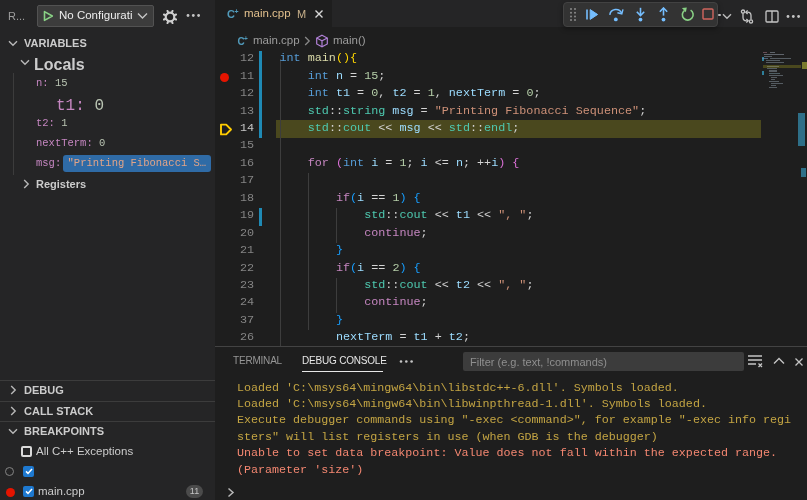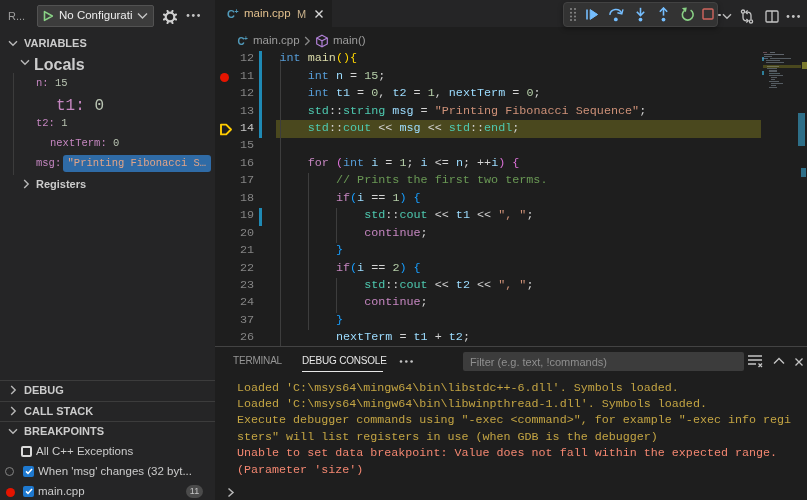--- a/index.html
+++ b/index.html
@@ -52,21 +52,21 @@
     <div class="abs hdr" style="left:24px;top:37px;">VARIABLES</div>
     <svg class="abs" style="left:20px;top:59px;" width="10" height="7" viewBox="0 0 10 7">
         <path d="M1 1.2 L5 5.2 L9 1.2" fill="none" stroke="#b8b8b8" stroke-width="1.4"></path>
       </svg>
     <div class="abs" style="left:34px;top:56px;font-size:16px;font-weight:600;color:#cccccc;">Locals</div>
     <div class="abs" style="left:13px;top:73px;width:1px;height:102px;background:#3c3c3c;"></div>
 
     <div class="abs mono" style="left:36px;top:77px;font-size:10.5px;"><span style="color:#c586c0;">n:</span> <span style="color:#b9c4b2;">15</span></div>
     <div class="abs mono" style="left:36px;top:97px;font-size:16px;margin-left:20px;"><span style="color:#c586c0;">t1:</span> <span style="color:#b9c4b2;">0</span></div>
     <div class="abs mono" style="left:36px;top:117px;font-size:10.5px;"><span style="color:#c586c0;">t2:</span> <span style="color:#b9c4b2;">1</span></div>
-    <div class="abs mono" style="left:36px;top:137px;font-size:10.5px;"><span style="color:#c586c0;margin-left:14px;">nextTerm:</span> <span style="color:#b9c4b2;">0</span></div>
+    <div class="abs mono" style="left:36px;top:137px;font-size:10.5px;"><span style="color:#c586c0;">nextTerm:</span> <span style="color:#b9c4b2;">0</span></div>
     <div class="abs" style="left:63px;top:154.5px;width:148px;height:17.5px;background:#2f6ba6;border-radius:3px;"></div>
     <div class="abs mono" style="left:36px;top:157px;font-size:10.5px;"><span style="color:#c586c0;">msg:</span> <span style="color:#e2a488;">"Printing Fibonacci S…</span></div>
 
     <svg class="abs" style="left:23px;top:179px;" width="7" height="10" viewBox="0 0 7 10">
         <path d="M1.2 1 L5.2 5 L1.2 9" fill="none" stroke="#b8b8b8" stroke-width="1.4"></path>
       </svg>
     <div class="abs" style="left:36px;top:177.5px;font-size:11px;font-weight:600;color:#cccccc;">Registers</div>
 
     <div class="abs" style="left:0;top:380px;width:215px;height:1px;background:#3c3c3c;"></div>
     <svg class="abs" style="left:10px;top:385px;" width="7" height="10" viewBox="0 0 7 10">
@@ -85,21 +85,20 @@
     <div class="abs hdr" style="left:24px;top:425px;">BREAKPOINTS</div>
 
     <div class="abs" style="left:21px;top:445.5px;width:11px;height:11px;border:2.6px solid #dadada;border-radius:2px;background:#252526;"></div>
     <div class="abs" style="left:36px;top:445px;font-size:11.5px;color:#cccccc;">All C++ Exceptions</div>
 
     <div class="abs" style="left:5px;top:467px;width:9px;height:9px;border:1.4px solid #848484;border-radius:50%;"></div>
     <div class="abs" style="left:23px;top:466px;width:11px;height:11px;background:#1e79d0;border-radius:2px;"></div>
     <svg class="abs" style="left:24.5px;top:468px;" width="8" height="7" viewBox="0 0 8 7">
         <path d="M1 3.4 L3 5.4 L7 1" fill="none" stroke="#ffffff" stroke-width="1.5"></path>
       </svg>
-    <div class="abs" style="left:38px;top:465px;font-size:11.5px;color:#cccccc;">When 'msg' changes (32 byt...</div>
 
     <div class="abs" style="left:5.5px;top:487.5px;width:9px;height:9px;background:#e51400;border-radius:50%;"></div>
     <div class="abs" style="left:23px;top:486px;width:11px;height:11px;background:#1e79d0;border-radius:2px;"></div>
     <svg class="abs" style="left:24.5px;top:488px;" width="8" height="7" viewBox="0 0 8 7">
         <path d="M1 3.4 L3 5.4 L7 1" fill="none" stroke="#ffffff" stroke-width="1.5"></path>
       </svg>
     <div class="abs" style="left:38px;top:485px;font-size:11.5px;color:#cccccc;">main.cpp</div>
     <div class="abs" style="left:186px;top:485px;width:17px;height:13px;background:#4b4b4b;border-radius:7px;font-size:9px;color:#c4c4c4;text-align:center;line-height:13px;">11</div>
   </div>
 
@@ -223,21 +222,21 @@
   </svg>
 
   <div id="code" class="abs mono" style="left:215px;top:50.3px;width:546px;font-size:11.76px;line-height:17.45px;color:#d4d4d4;">
       <div style="height:17.45px;position:relative;white-space:pre;"><span style="position:absolute;left:0;width:39px;text-align:right;color:#858585;">12</span><span style="position:absolute;left:64.5px;"><span style="color:#569cd6">int</span><span style="color:#d4d4d4"> </span><span style="color:#dcdcaa">main</span><span style="color:#ffd700">(){</span></span></div>
       <div style="height:17.45px;position:relative;white-space:pre;"><span style="position:absolute;left:0;width:39px;text-align:right;color:#858585;">11</span><span style="position:absolute;left:64.5px;"><span style="color:#d4d4d4">    </span><span style="color:#569cd6">int</span><span style="color:#d4d4d4"> </span><span style="color:#9cdcfe">n</span><span style="color:#d4d4d4"> = </span><span style="color:#b5cea8">15</span><span style="color:#d4d4d4">;</span></span></div>
       <div style="height:17.45px;position:relative;white-space:pre;"><span style="position:absolute;left:0;width:39px;text-align:right;color:#858585;">12</span><span style="position:absolute;left:64.5px;"><span style="color:#d4d4d4">    </span><span style="color:#569cd6">int</span><span style="color:#d4d4d4"> </span><span style="color:#9cdcfe">t1</span><span style="color:#d4d4d4"> = </span><span style="color:#b5cea8">0</span><span style="color:#d4d4d4">, </span><span style="color:#9cdcfe">t2</span><span style="color:#d4d4d4"> = </span><span style="color:#b5cea8">1</span><span style="color:#d4d4d4">, </span><span style="color:#9cdcfe">nextTerm</span><span style="color:#d4d4d4"> = </span><span style="color:#b5cea8">0</span><span style="color:#d4d4d4">;</span></span></div>
       <div style="height:17.45px;position:relative;white-space:pre;"><span style="position:absolute;left:0;width:39px;text-align:right;color:#858585;">13</span><span style="position:absolute;left:64.5px;"><span style="color:#d4d4d4">    </span><span style="color:#4ec9b0">std</span><span style="color:#d4d4d4">::</span><span style="color:#4ec9b0">string</span><span style="color:#d4d4d4"> </span><span style="color:#9cdcfe">msg</span><span style="color:#d4d4d4"> = </span><span style="color:#ce9178">"Printing Fibonacci Sequence"</span><span style="color:#d4d4d4">;</span></span></div>
       <div style="height:17.45px;position:relative;white-space:pre;"><span style="position:absolute;left:0;width:39px;text-align:right;color:#c6c6c6;">14</span><span style="position:absolute;left:64.5px;"><span style="color:#d4d4d4">    </span><span style="color:#4ec9b0">std</span><span style="color:#d4d4d4">::</span><span style="color:#4ec9b0">cout</span><span style="color:#d4d4d4"> &lt;&lt; </span><span style="color:#9cdcfe">msg</span><span style="color:#d4d4d4"> &lt;&lt; </span><span style="color:#4ec9b0">std</span><span style="color:#d4d4d4">::</span><span style="color:#4ec9b0">endl</span><span style="color:#d4d4d4">;</span></span></div>
       <div style="height:17.45px;position:relative;white-space:pre;"><span style="position:absolute;left:0;width:39px;text-align:right;color:#858585;">15</span><span style="position:absolute;left:64.5px;"></span></div>
       <div style="height:17.45px;position:relative;white-space:pre;"><span style="position:absolute;left:0;width:39px;text-align:right;color:#858585;">16</span><span style="position:absolute;left:64.5px;"><span style="color:#d4d4d4">    </span><span style="color:#c586c0">for</span><span style="color:#d4d4d4"> </span><span style="color:#da70d6">(</span><span style="color:#569cd6">int</span><span style="color:#d4d4d4"> </span><span style="color:#9cdcfe">i</span><span style="color:#d4d4d4"> = </span><span style="color:#b5cea8">1</span><span style="color:#d4d4d4">; </span><span style="color:#9cdcfe">i</span><span style="color:#d4d4d4"> &lt;= </span><span style="color:#9cdcfe">n</span><span style="color:#d4d4d4">; ++</span><span style="color:#9cdcfe">i</span><span style="color:#da70d6">)</span><span style="color:#d4d4d4"> </span><span style="color:#da70d6">{</span></span></div>
-      <div style="height:17.45px;position:relative;white-space:pre;"><span style="position:absolute;left:0;width:39px;text-align:right;color:#858585;">17</span><span style="position:absolute;left:64.5px;"><span style="color:#d4d4d4">        </span><span style="color:#6a9955">// Prints the first two terms.</span></span></div>
+      <div style="height:17.45px;position:relative;white-space:pre;"><span style="position:absolute;left:0;width:39px;text-align:right;color:#858585;">17</span></div>
       <div style="height:17.45px;position:relative;white-space:pre;"><span style="position:absolute;left:0;width:39px;text-align:right;color:#858585;">18</span><span style="position:absolute;left:64.5px;"><span style="color:#d4d4d4">        </span><span style="color:#c586c0">if</span><span style="color:#179fff">(</span><span style="color:#9cdcfe">i</span><span style="color:#d4d4d4"> == </span><span style="color:#b5cea8">1</span><span style="color:#179fff">)</span><span style="color:#d4d4d4"> </span><span style="color:#179fff">{</span></span></div>
       <div style="height:17.45px;position:relative;white-space:pre;"><span style="position:absolute;left:0;width:39px;text-align:right;color:#858585;">19</span><span style="position:absolute;left:64.5px;"><span style="color:#d4d4d4">            </span><span style="color:#4ec9b0">std</span><span style="color:#d4d4d4">::</span><span style="color:#4ec9b0">cout</span><span style="color:#d4d4d4"> &lt;&lt; </span><span style="color:#9cdcfe">t1</span><span style="color:#d4d4d4"> &lt;&lt; </span><span style="color:#ce9178">", "</span><span style="color:#d4d4d4">;</span></span></div>
       <div style="height:17.45px;position:relative;white-space:pre;"><span style="position:absolute;left:0;width:39px;text-align:right;color:#858585;">20</span><span style="position:absolute;left:64.5px;"><span style="color:#d4d4d4">            </span><span style="color:#c586c0">continue</span><span style="color:#d4d4d4">;</span></span></div>
       <div style="height:17.45px;position:relative;white-space:pre;"><span style="position:absolute;left:0;width:39px;text-align:right;color:#858585;">21</span><span style="position:absolute;left:64.5px;"><span style="color:#d4d4d4">        </span><span style="color:#179fff">}</span></span></div>
       <div style="height:17.45px;position:relative;white-space:pre;"><span style="position:absolute;left:0;width:39px;text-align:right;color:#858585;">22</span><span style="position:absolute;left:64.5px;"><span style="color:#d4d4d4">        </span><span style="color:#c586c0">if</span><span style="color:#179fff">(</span><span style="color:#9cdcfe">i</span><span style="color:#d4d4d4"> == </span><span style="color:#b5cea8">2</span><span style="color:#179fff">)</span><span style="color:#d4d4d4"> </span><span style="color:#179fff">{</span></span></div>
       <div style="height:17.45px;position:relative;white-space:pre;"><span style="position:absolute;left:0;width:39px;text-align:right;color:#858585;">23</span><span style="position:absolute;left:64.5px;"><span style="color:#d4d4d4">            </span><span style="color:#4ec9b0">std</span><span style="color:#d4d4d4">::</span><span style="color:#4ec9b0">cout</span><span style="color:#d4d4d4"> &lt;&lt; </span><span style="color:#9cdcfe">t2</span><span style="color:#d4d4d4"> &lt;&lt; </span><span style="color:#ce9178">", "</span><span style="color:#d4d4d4">;</span></span></div>
       <div style="height:17.45px;position:relative;white-space:pre;"><span style="position:absolute;left:0;width:39px;text-align:right;color:#858585;">24</span><span style="position:absolute;left:64.5px;"><span style="color:#d4d4d4">            </span><span style="color:#c586c0">continue</span><span style="color:#d4d4d4">;</span></span></div>
       <div style="height:17.45px;position:relative;white-space:pre;"><span style="position:absolute;left:0;width:39px;text-align:right;color:#858585;">37</span><span style="position:absolute;left:64.5px;"><span style="color:#d4d4d4">        </span><span style="color:#179fff">}</span></span></div>
       <div style="height:17.45px;position:relative;white-space:pre;"><span style="position:absolute;left:0;width:39px;text-align:right;color:#858585;">26</span><span style="position:absolute;left:64.5px;"><span style="color:#d4d4d4">        </span><span style="color:#9cdcfe">nextTerm</span><span style="color:#d4d4d4"> = </span><span style="color:#9cdcfe">t1</span><span style="color:#d4d4d4"> + </span><span style="color:#9cdcfe">t2</span><span style="color:#d4d4d4">;</span></span></div>
     </div>

